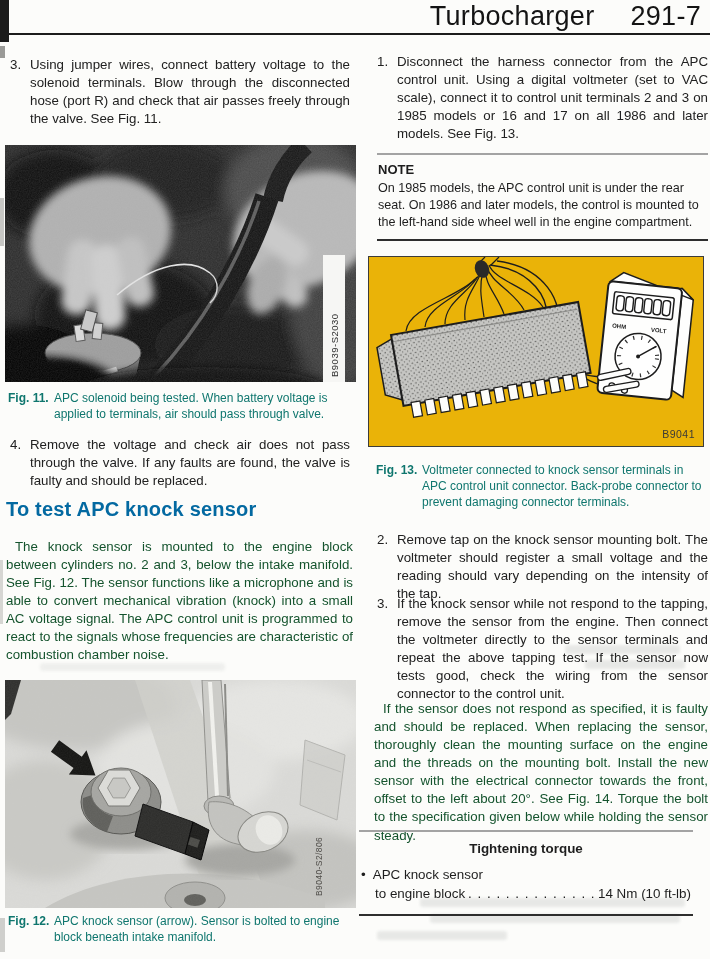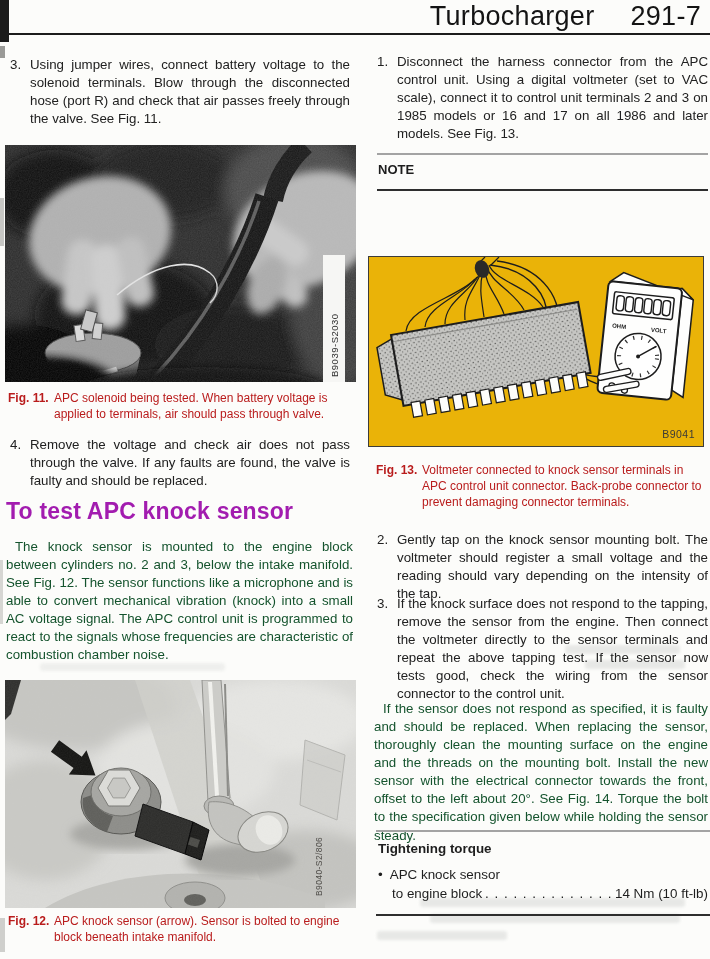--- a/index.html
+++ b/index.html
@@ -13,23 +13,23 @@
     position:absolute;top:1px;right:9px;display:flex;gap:36px;
     font-size:27px;color:#141414;letter-spacing:.3px;text-align:center;
   }
   .header-rule{position:absolute;top:33px;left:0;width:710px;height:2px;background:#1c1c1c;}
   
   .list-item{position:absolute;display:flex;font-size:13.3px;line-height:1.36;text-align:justify;color:#212121;}
   .list-item .num{width:20px;flex:none;}
   .list-item .txt{flex:1;}
   
   .para{position:absolute;font-size:13.3px;line-height:1.36;text-align:justify;text-indent:9px;color:#14532d;}
-  .section-heading{position:absolute;font-size:23px;font-weight:bold;color:#a21caf;letter-spacing:.2px;}
-  
-  .caption{position:absolute;display:flex;font-size:12px;line-height:1.32;color:#b91c1c;}
+  .section-heading{position:absolute;font-size:20px;font-weight:bold;color:#0369a1;letter-spacing:.2px;}
+  
+  .caption{position:absolute;display:flex;font-size:12px;line-height:1.32;color:#0f766e;}
   .caption .fig-label{font-weight:bold;width:46px;flex:none;}
   .caption .cap-text{flex:1;}
   
   .ruled-box{position:absolute;border-top:2px solid #a3a3a3;border-bottom:2px solid #2e2e2e;background:transparent;}
   .note-box{padding:6px 1px 9px 1px;font-size:12.6px;line-height:1.33;}
   .note-title{font-weight:bold;font-size:13px;margin-bottom:2px;}
   .torque-box{padding:8px 2px 11px 2px;font-size:13.4px;line-height:1.4;}
   .torque-title{font-weight:bold;margin-bottom:7px;}
   .torque-line1{display:flex;gap:7px;}
   .torque-line2{display:flex;margin-left:14px;align-items:baseline;}
@@ -207,20 +207,21 @@
   <span class="cap-text">APC knock sensor (arrow). Sensor is bolted to engine block beneath intake manifold.</span>
 </div>
 
 <div class="list-item" style="top:53px;left:377px;width:331px;">
   <span class="num">1.</span>
   <span class="txt">Disconnect the harness connector from the APC control unit. Using a digital voltmeter (set to VAC scale), connect it to control unit terminals 2 and 3 on 1985 models or 16 and 17 on all 1986 and later models. See Fig. 13.</span>
 </div>
 
 <div class="ruled-box note-box" style="top:153px;left:377px;width:329px;">
   <div class="note-title">NOTE</div>
+  <div class="note-text">On 1985 models, the APC control unit is under the rear seat. On 1986 and later models, the control is mounted to the left-hand side wheel well in the engine compartment.</div>
 </div>
 
 <div class="diagram-box" style="top:256px;left:368px;width:334px;height:189px;">
   <svg width="334" height="189" viewBox="0 0 334 189">
     <defs>
       <pattern id="stip" width="5" height="5" patternUnits="userSpaceOnUse">
         <rect width="5" height="5" fill="#c6c6c3"></rect>
         <circle cx="1.2" cy="1.5" r="0.7" fill="#4a4a48"></circle>
         <circle cx="3.6" cy="3.8" r="0.6" fill="#5a5a57"></circle>
       </pattern>
@@ -290,31 +291,31 @@
   </svg>
 </div>
 
 <div class="caption" style="top:463px;left:376px;width:331px;">
   <span class="fig-label">Fig. 13.</span>
   <span class="cap-text">Voltmeter connected to knock sensor terminals in APC control unit connector. Back-probe connector to prevent damaging connector terminals.</span>
 </div>
 
 <div class="list-item" style="top:531px;left:377px;width:331px;">
   <span class="num">2.</span>
-  <span class="txt">Gently tap on the knock sensor mounting bolt. The voltmeter should register a small voltage and the reading should vary depending on the intensity of the tap.</span>
+  <span class="txt">Remove tap on the knock sensor mounting bolt. The voltmeter should register a small voltage and the reading should vary depending on the intensity of the tap.</span>
 </div>
 
 <div class="list-item" style="top:595px;left:377px;width:331px;">
   <span class="num">3.</span>
-  <span class="txt">If the knock surface does not respond to the tapping, remove the sensor from the engine. Then connect the voltmeter directly to the sensor terminals and repeat the above tapping test. If the sensor now tests good, check the wiring from the sensor connector to the control unit.</span>
+  <span class="txt">If the knock sensor while not respond to the tapping, remove the sensor from the engine. Then connect the voltmeter directly to the sensor terminals and repeat the above tapping test. If the sensor now tests good, check the wiring from the sensor connector to the control unit.</span>
 </div>
 
 <div class="para" style="top:700px;left:374px;width:334px;">If the sensor does not respond as specified, it is faulty and should be replaced. When replacing the sensor, thoroughly clean the mounting surface on the engine and the threads on the mounting bolt. Install the new sensor with the electrical connector towards the front, offset to the left about 20°. See Fig. 14. Torque the bolt to the specification given below while holding the sensor steady.</div>
 
-<div class="ruled-box torque-box" style="top:830px;left:376px;width:330px;">
+<div class="ruled-box torque-box" style="top:830px;left:359px;width:330px;text-align:center;">
   <div class="torque-title">Tightening torque</div>
   <div class="torque-line1">
     <span>•</span>
     <span>APC knock sensor</span>
   </div>
   <div class="torque-line2">
     <span>to engine block</span>
     <span class="dots">. . . . . . . . . . . . . . . . . . . . . . . . .</span>
     <span class="tval">14 Nm (10 ft-lb)</span>
   </div>

